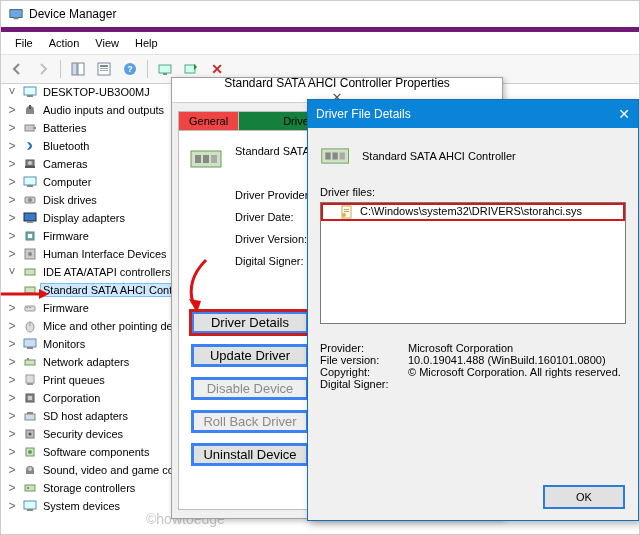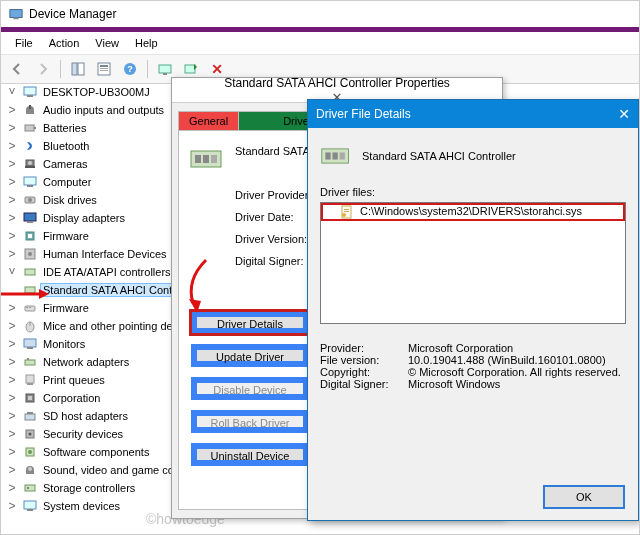--- a/index.html
+++ b/index.html
@@ -28,21 +28,21 @@
   .dlg .dtb{height:24px;background:#fff;display:flex;align-items:center;justify-content:center;padding:0 6px;border-bottom:1px solid #d0d0d0;font-size:12px;flex-direction:column;}
   .dlg .close{font-size:13px;color:#555;cursor:default;}
   .tabs{display:flex;margin:8px 6px 0 6px;}
   .tab{padding:3px 10px;border:1px solid #bdbdbd;border-bottom:none;background:#ef4444;margin-right:-1px;font-size:11px;cursor:default;}
   .tab.active{background:#15803d;position:relative;z-index:2;padding-left:44px;}
   .tabpanel{margin:0 6px 6px 6px;border:1px solid #bdbdbd;background:#fff;height:calc(100% - 60px);padding:10px;box-sizing:border-box;position:relative;}
   .devrow{display:flex;align-items:flex-start;gap:10px;margin-bottom:12px;}
   .devicon{width:36px;height:36px;}
   .kv{display:grid;grid-template-columns:100px 1fr;row-gap:10px;font-size:11px;margin-left:46px;}
   .btncol{position:absolute;left:12px;top:180px;display:flex;flex-direction:column;gap:10px;}
-  .wbtn{width:118px;height:23px;background:#e1e1e1;border:6px solid #3b82f6;font-size:11px;cursor:default;}
+  .wbtn{width:118px;height:23px;background:#e1e1e1;border:3px solid #3b82f6;font-size:13px;cursor:default;}
   .wbtn:disabled{color:#8a8a8a;background:#efefef;}
   .highlightbtn{outline:3px solid #c81e1e;outline-offset:-1px;}
   .detailsArrow{position:absolute;left:170px;top:254px;z-index:15;pointer-events:none;}
   
   .dlg2{position:absolute;left:306px;top:98px;width:330px;height:420px;background:#f0f0f0;border:1px solid #1a6fb0;box-shadow:3px 3px 8px rgba(0,0,0,.3);z-index:20;}
   .dlg2 .dtb{height:28px;background:#0a84d8;color:#fff;display:flex;align-items:center;justify-content:space-between;padding:0 8px;font-size:12px;}
   .dlg2 .close{color:#fff;font-size:14px;cursor:default;}
   .dlg2 .content{padding:12px;}
   .dlg2 .devrow{display:flex;align-items:center;gap:10px;margin-bottom:14px;}
   .dlg2 .lblsm{font-size:11px;margin-bottom:4px;}
@@ -510,21 +510,20 @@
         </div>
       </div>
       <div class="kv2">
         <span>Provider:</span>
         <span>Microsoft Corporation</span>
         <span>File version:</span>
         <span>10.0.19041.488 (WinBuild.160101.0800)</span>
         <span>Copyright:</span>
         <span>© Microsoft Corporation. All rights reserved.</span>
         <span>Digital Signer:</span>
-        <span>Microsoft Windows</span>
       </div>
     </div>
     <div class="okrow">
       <button class="okbtn">OK</button>
     </div>
   </div>
 
   <div class="watermark">©howtoedge</div>
 </div>
 

